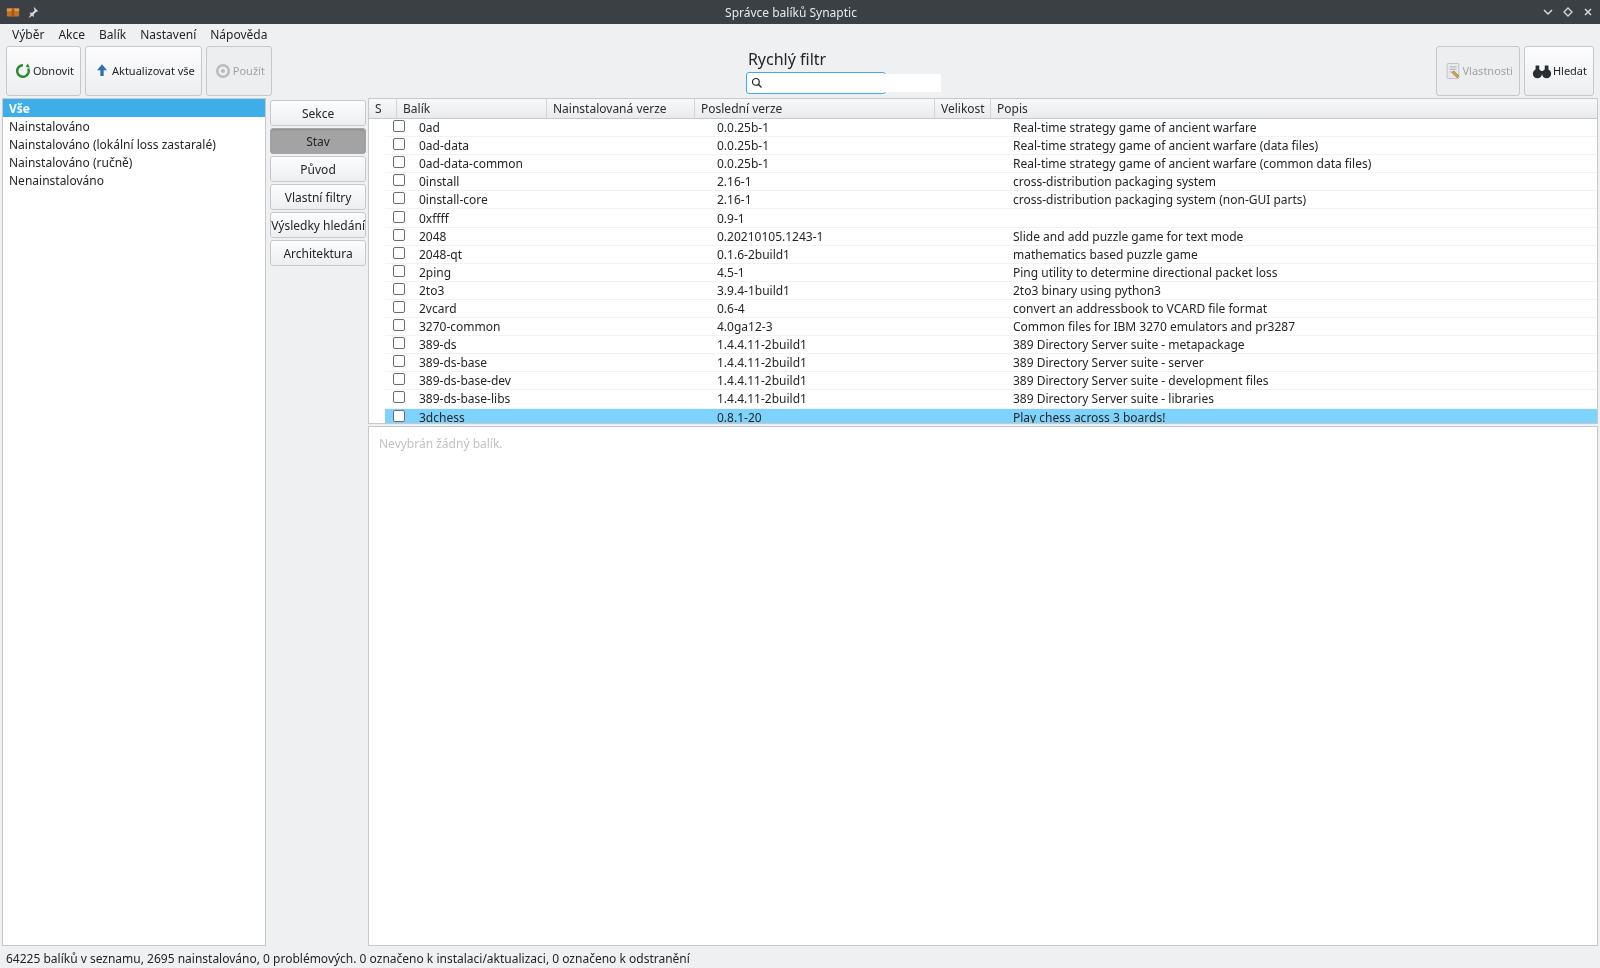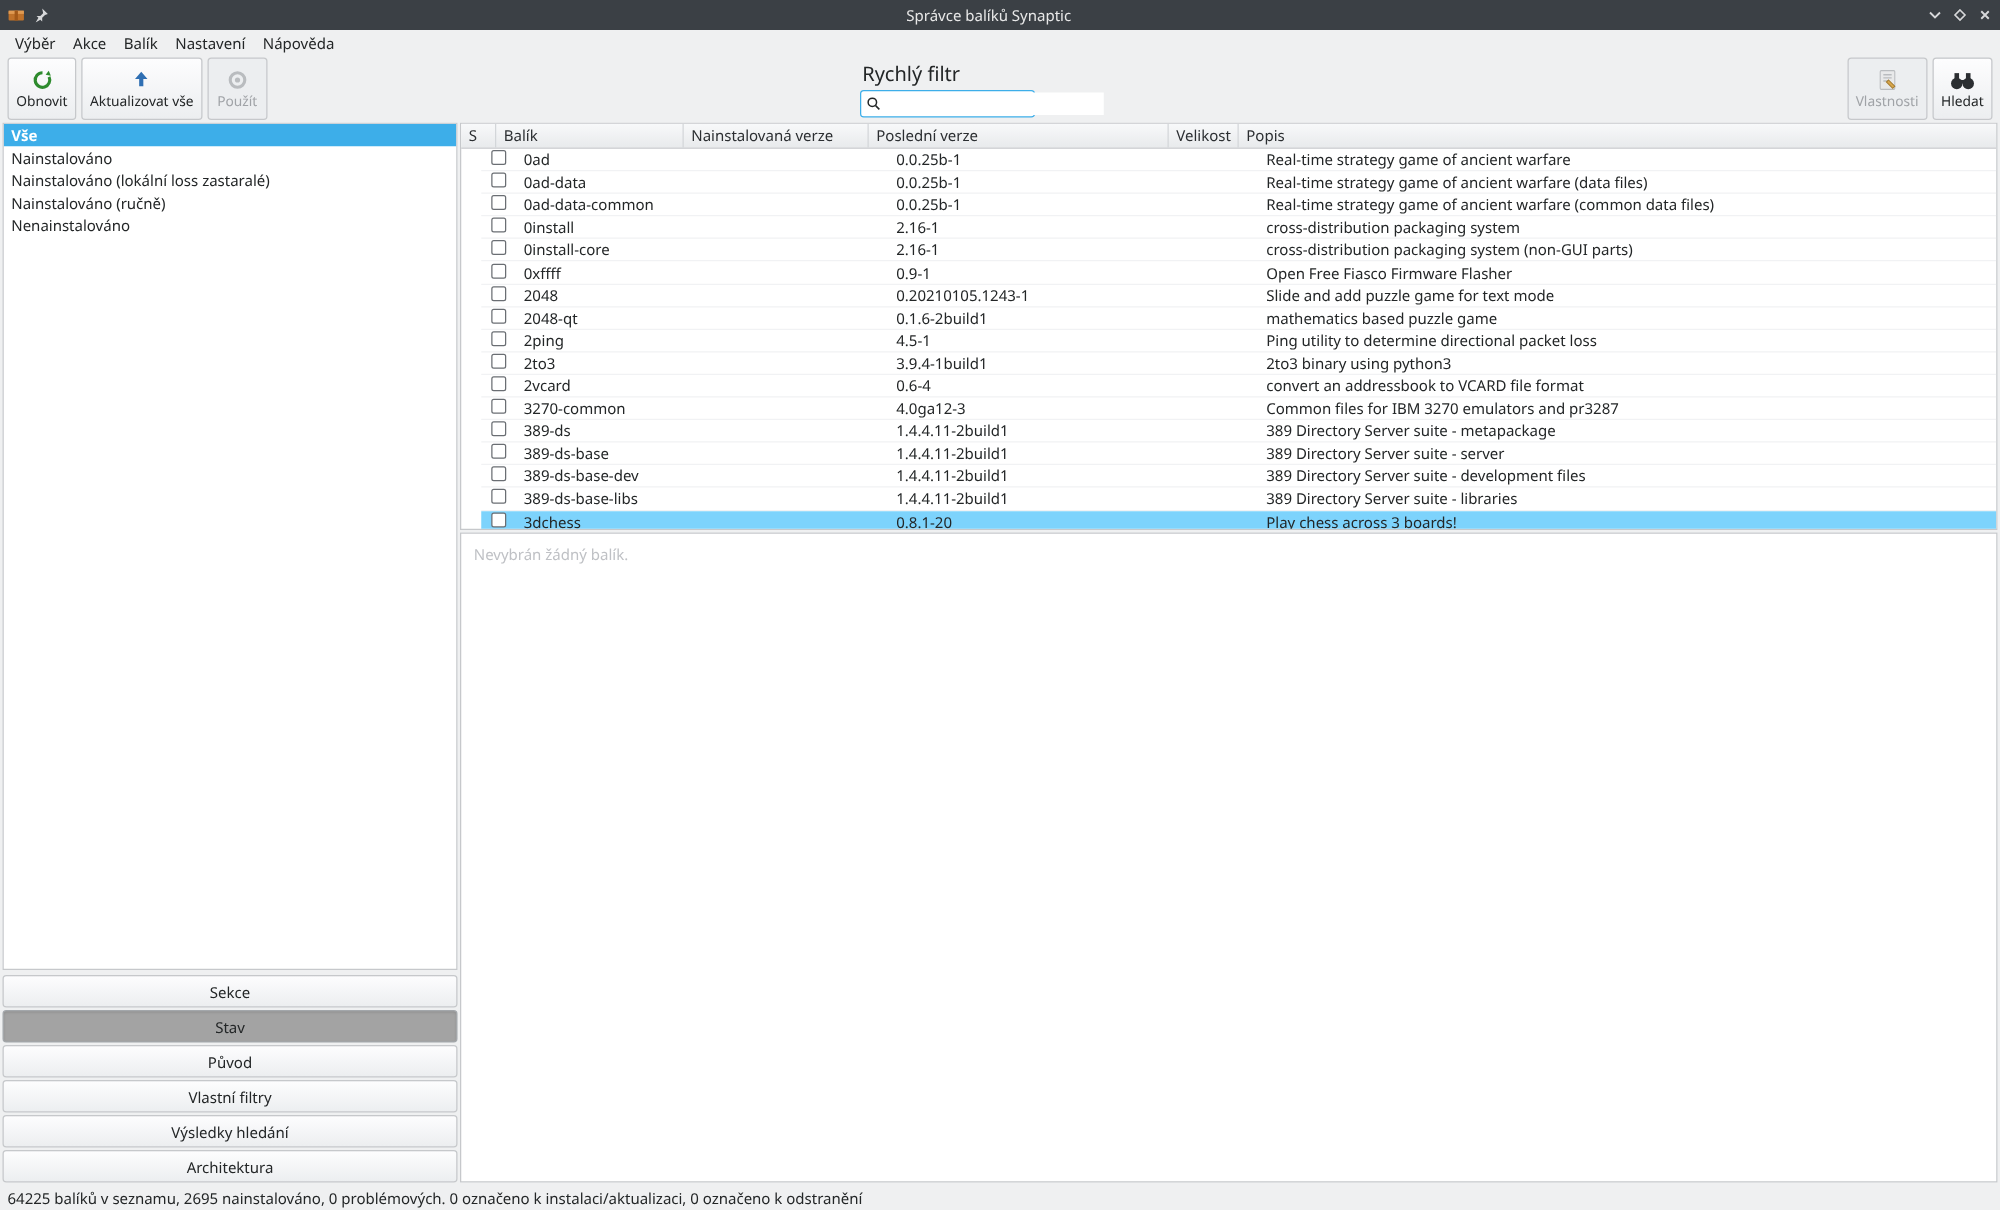--- a/index.html
+++ b/index.html
@@ -45,21 +45,21 @@
     background: #eff0f1;
     display: flex; align-items: stretch;
     padding: 2px 6px;
     gap: 4px;
   }
   .tb-btn {
     border: 1px solid #c6c8cb;
     border-radius: 3px;
     background: linear-gradient(#fdfdfe,#eceef0);
     min-width: 48px;
-    display: flex; flex-direction: column; align-items: center; justify-content: center;
+    display: flex; flex-direction: row; align-items: center; justify-content: center;
     padding: 2px 6px 2px;
     gap: 0px;
     font-size: 11px;
     cursor: pointer;
   }
   .tb-btn.disabled { color:#a0a3a7; background:#eceef0; cursor: default; }
   .tb-btn .tb-i { height: 22px; display:flex; align-items:center; justify-content:center; }
   .tb-btn .tb-lbl { line-height: 14px; }
   .quickfilter-area {
     flex: 1;
@@ -77,21 +77,21 @@
 
   .toolbar-right { display:flex; align-items:stretch; gap:4px; }
   .tb-btn.wide { min-width: 56px; }
 
   
   .content { flex:1; display:flex; overflow:hidden; }
 
   
   .sidebar {
     width: 368px;
-    display: flex; flex-direction: column;
+    display: flex; flex-direction: row;
     background: #eff0f1;
   }
   .cat-list {
     flex: 1;
     background: #ffffff;
     border: 1px solid #c6c8cb;
     margin: 0 2px 2px 2px;
     overflow-y: auto;
     font-size: 12px;
   }
@@ -360,21 +360,20 @@
             <div class="td col-lv">2.16-1</div>
             <div class="td col-sz"></div>
             <div class="td col-desc">cross-distribution packaging system (non-GUI parts)</div>
           </div>
           <div class="tr">
             <div class="td col-s"><span class="chk"></span></div>
             <div class="td col-pkg">0xffff</div>
             <div class="td col-civ"></div>
             <div class="td col-lv">0.9-1</div>
             <div class="td col-sz"></div>
-            <div class="td col-desc">Open Free Fiasco Firmware Flasher</div>
           </div>
           <div class="tr">
             <div class="td col-s"><span class="chk"></span></div>
             <div class="td col-pkg">2048</div>
             <div class="td col-civ"></div>
             <div class="td col-lv">0.20210105.1243-1</div>
             <div class="td col-sz"></div>
             <div class="td col-desc">Slide and add puzzle game for text mode</div>
           </div>
           <div class="tr">

